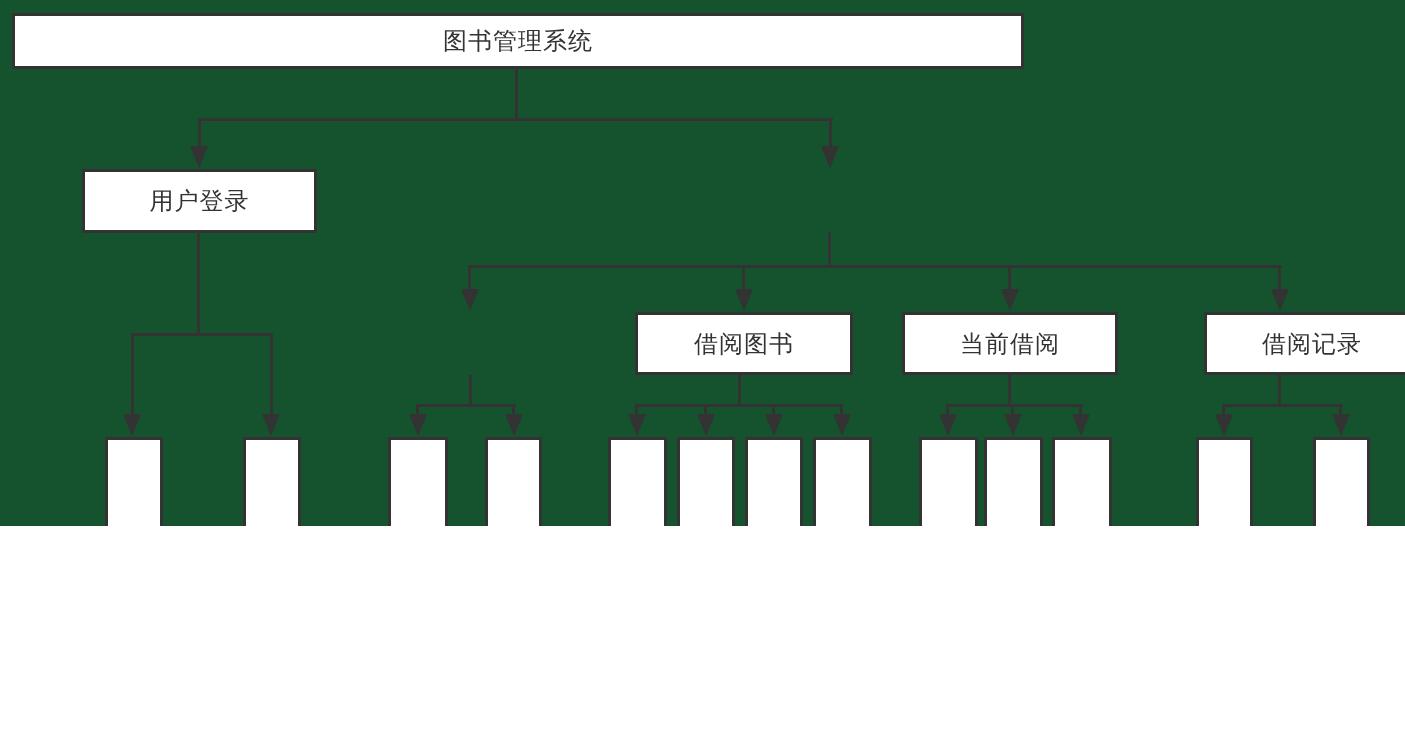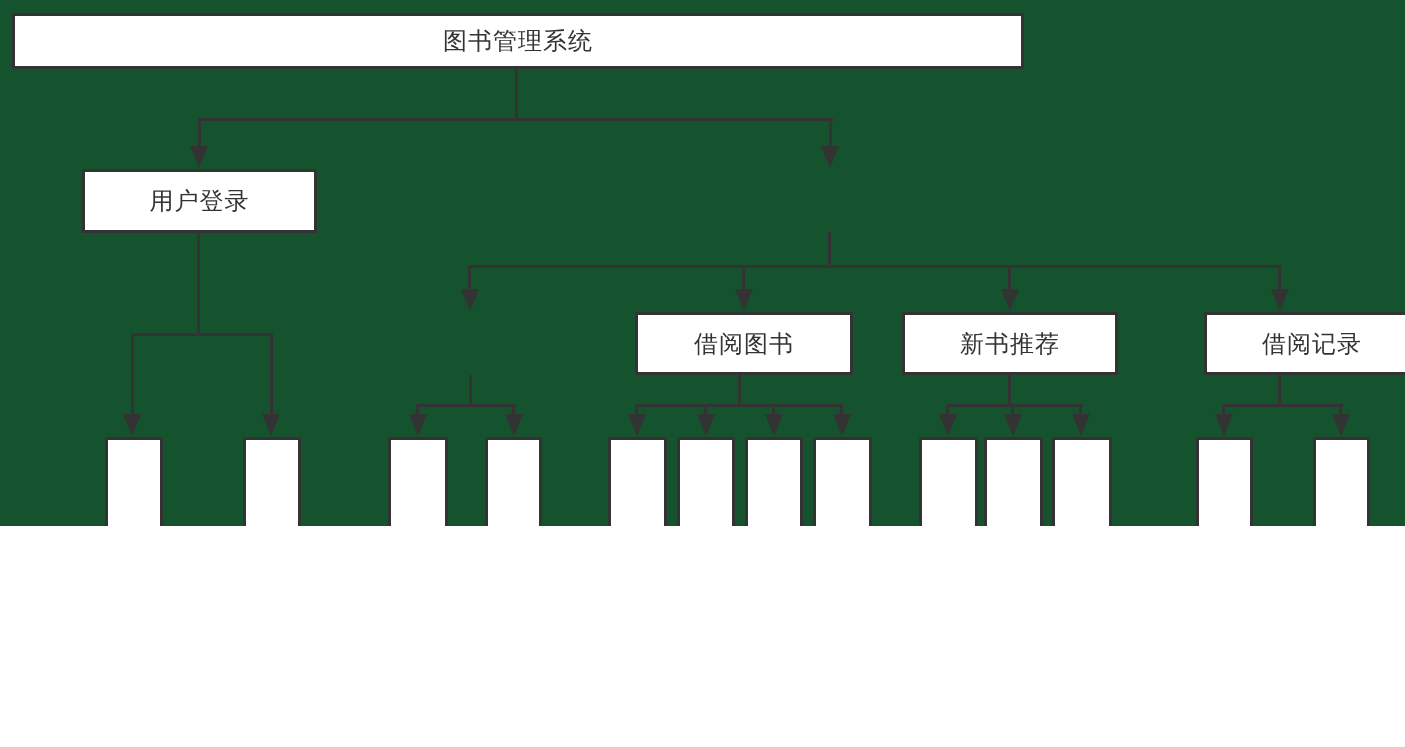--- a/index.html
+++ b/index.html
@@ -85,21 +85,21 @@
   <div class="vline" style="left:468px;top:265px;height:26px;"></div>
   <div class="arrow" style="left:461px;top:289px;"></div>
   <div class="vline" style="left:742px;top:265px;height:26px;"></div>
   <div class="arrow" style="left:735px;top:289px;"></div>
   <div class="vline" style="left:1008px;top:265px;height:26px;"></div>
   <div class="arrow" style="left:1001px;top:289px;"></div>
   <div class="vline" style="left:1278px;top:265px;height:26px;"></div>
   <div class="arrow" style="left:1271px;top:289px;"></div>
 
   <div class="box" style="left:635px;top:312px;width:218px;height:63px;">借阅图书</div>
-  <div class="box" style="left:902px;top:312px;width:216px;height:63px;">新书推荐</div>
+  <div class="box" style="left:902px;top:312px;width:216px;height:63px;">当前借阅</div>
   <div class="box" style="left:1172px;top:312px;width:216px;height:63px;margin-left:32px;">借阅记录</div>
 
   <div class="vline" style="left:469px;top:375px;height:32px;"></div>
   <div class="hline" style="left:417px;top:404px;width:99px;"></div>
   <div class="vline" style="left:416px;top:404px;height:14px;"></div>
   <div class="arrow" style="left:409px;top:414px;"></div>
   <div class="vline" style="left:512px;top:404px;height:14px;"></div>
   <div class="arrow" style="left:505px;top:414px;"></div>
 
   <div class="vline" style="left:738px;top:375px;height:32px;"></div>

